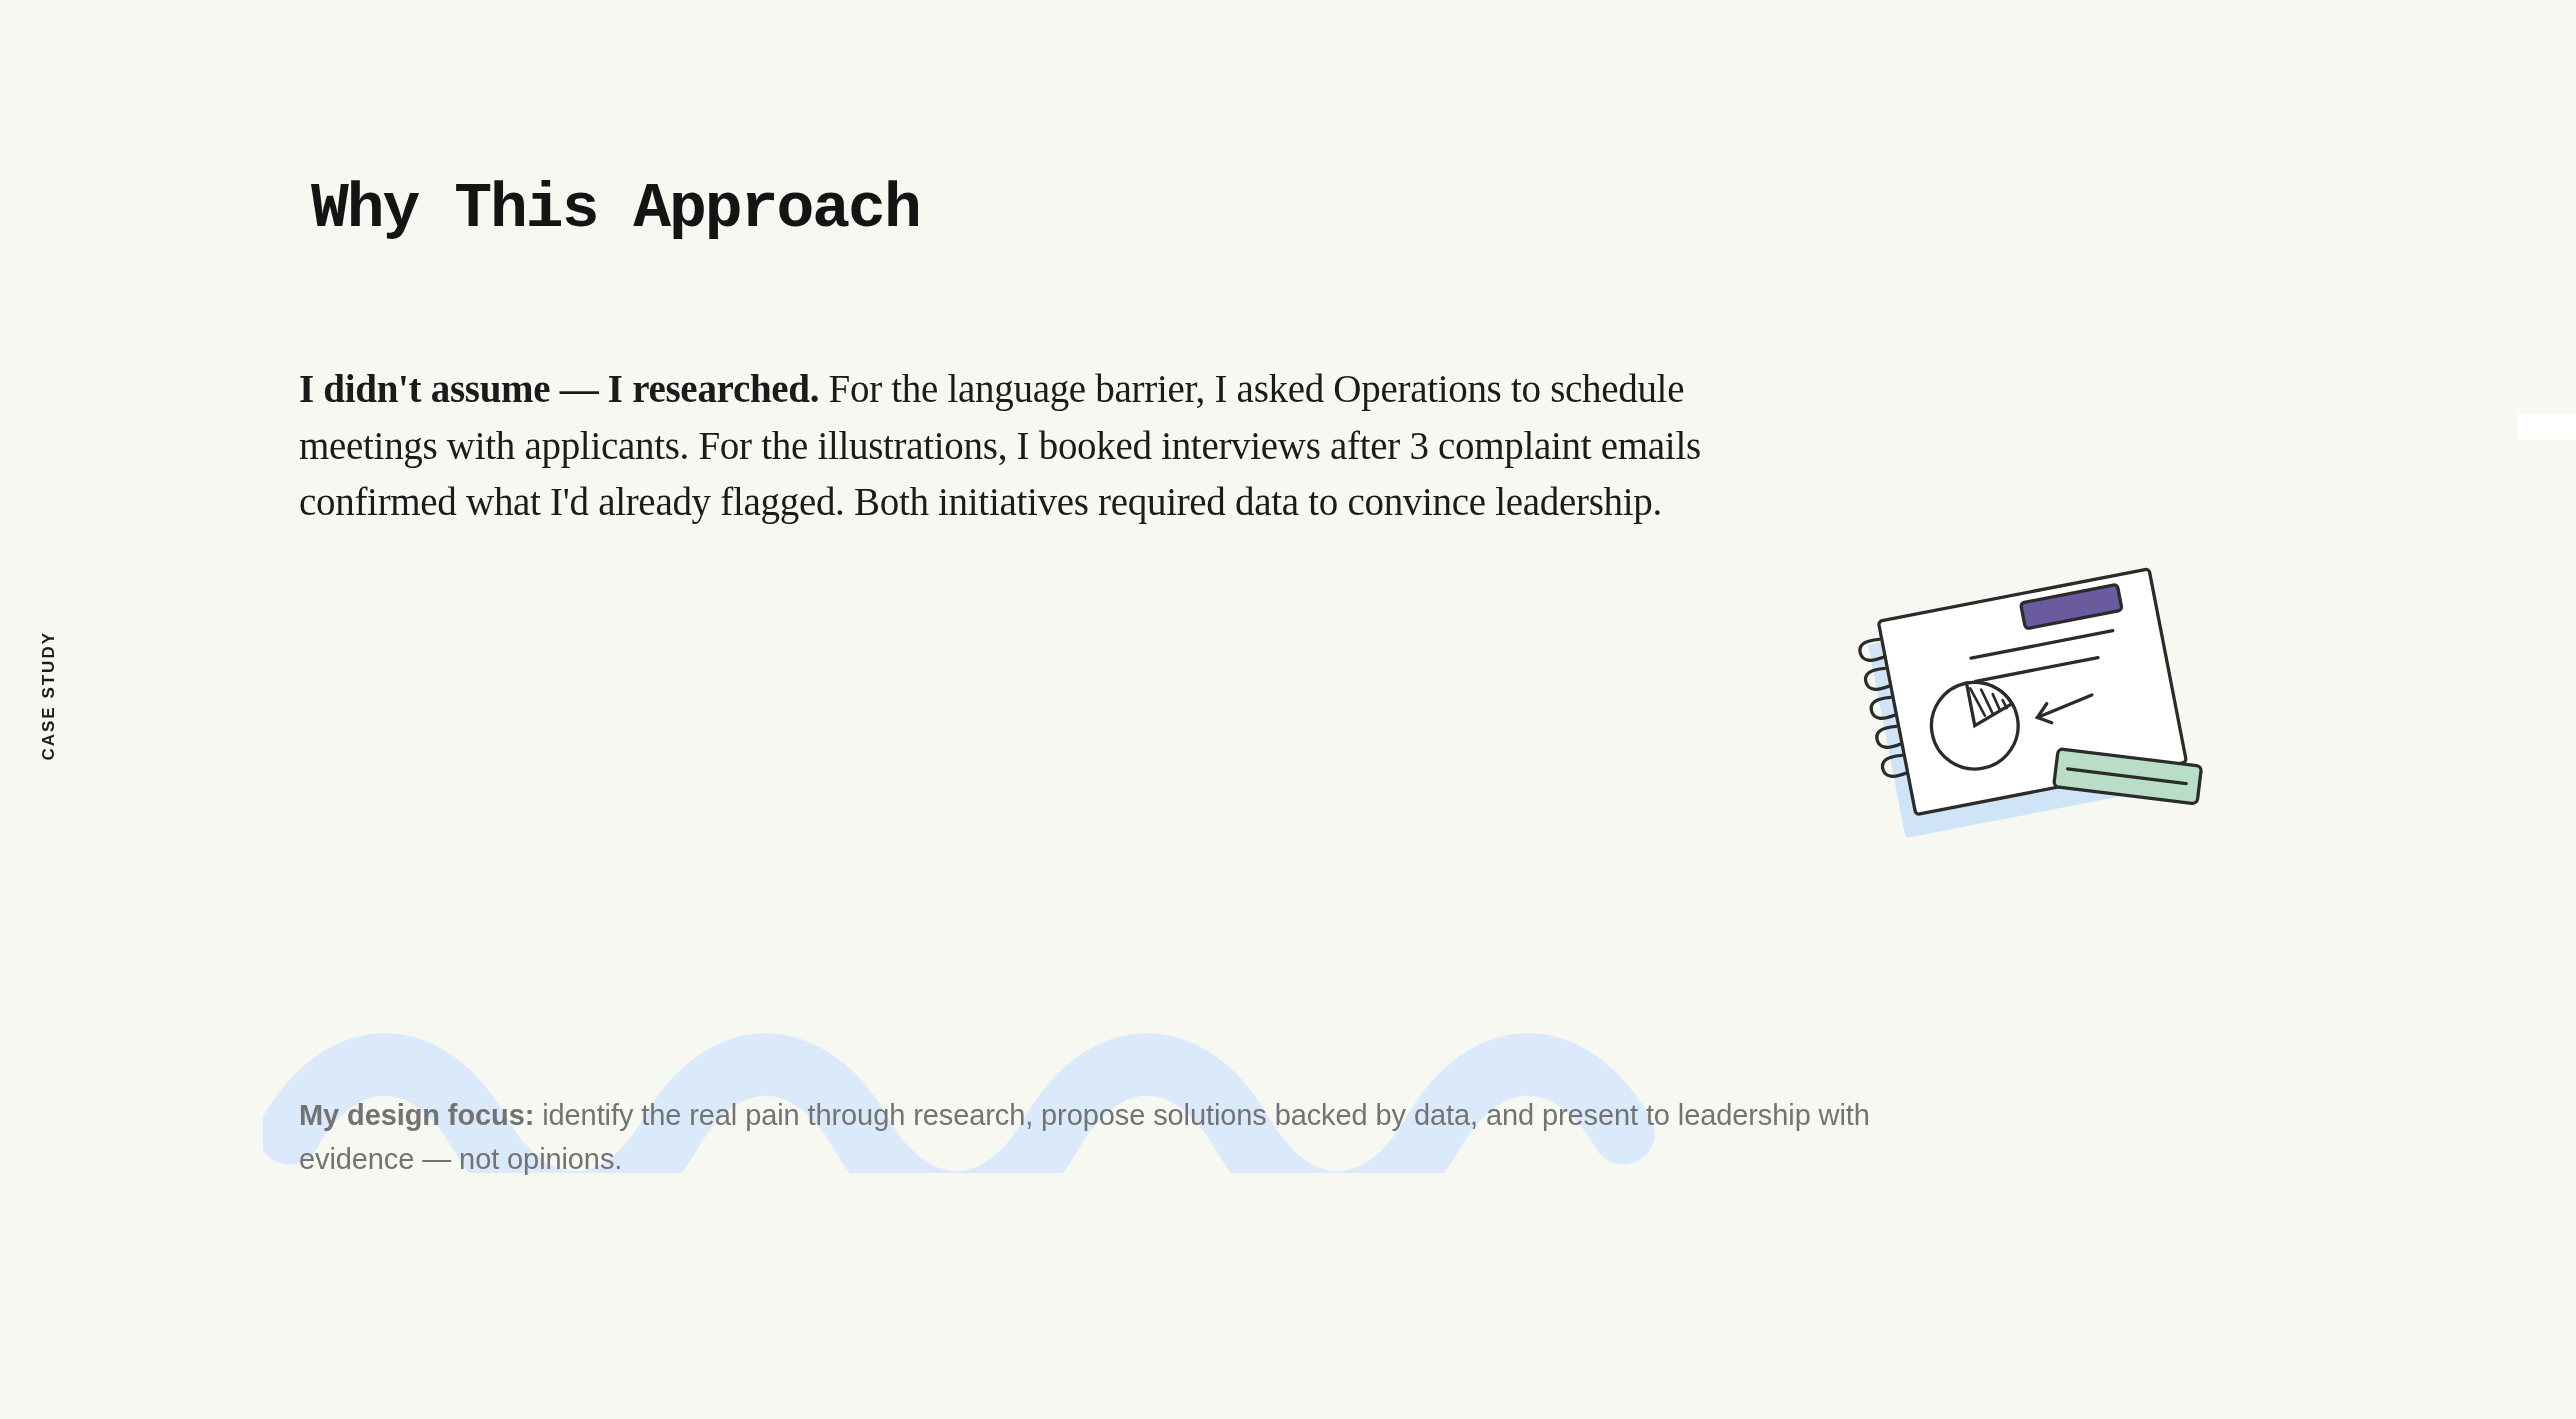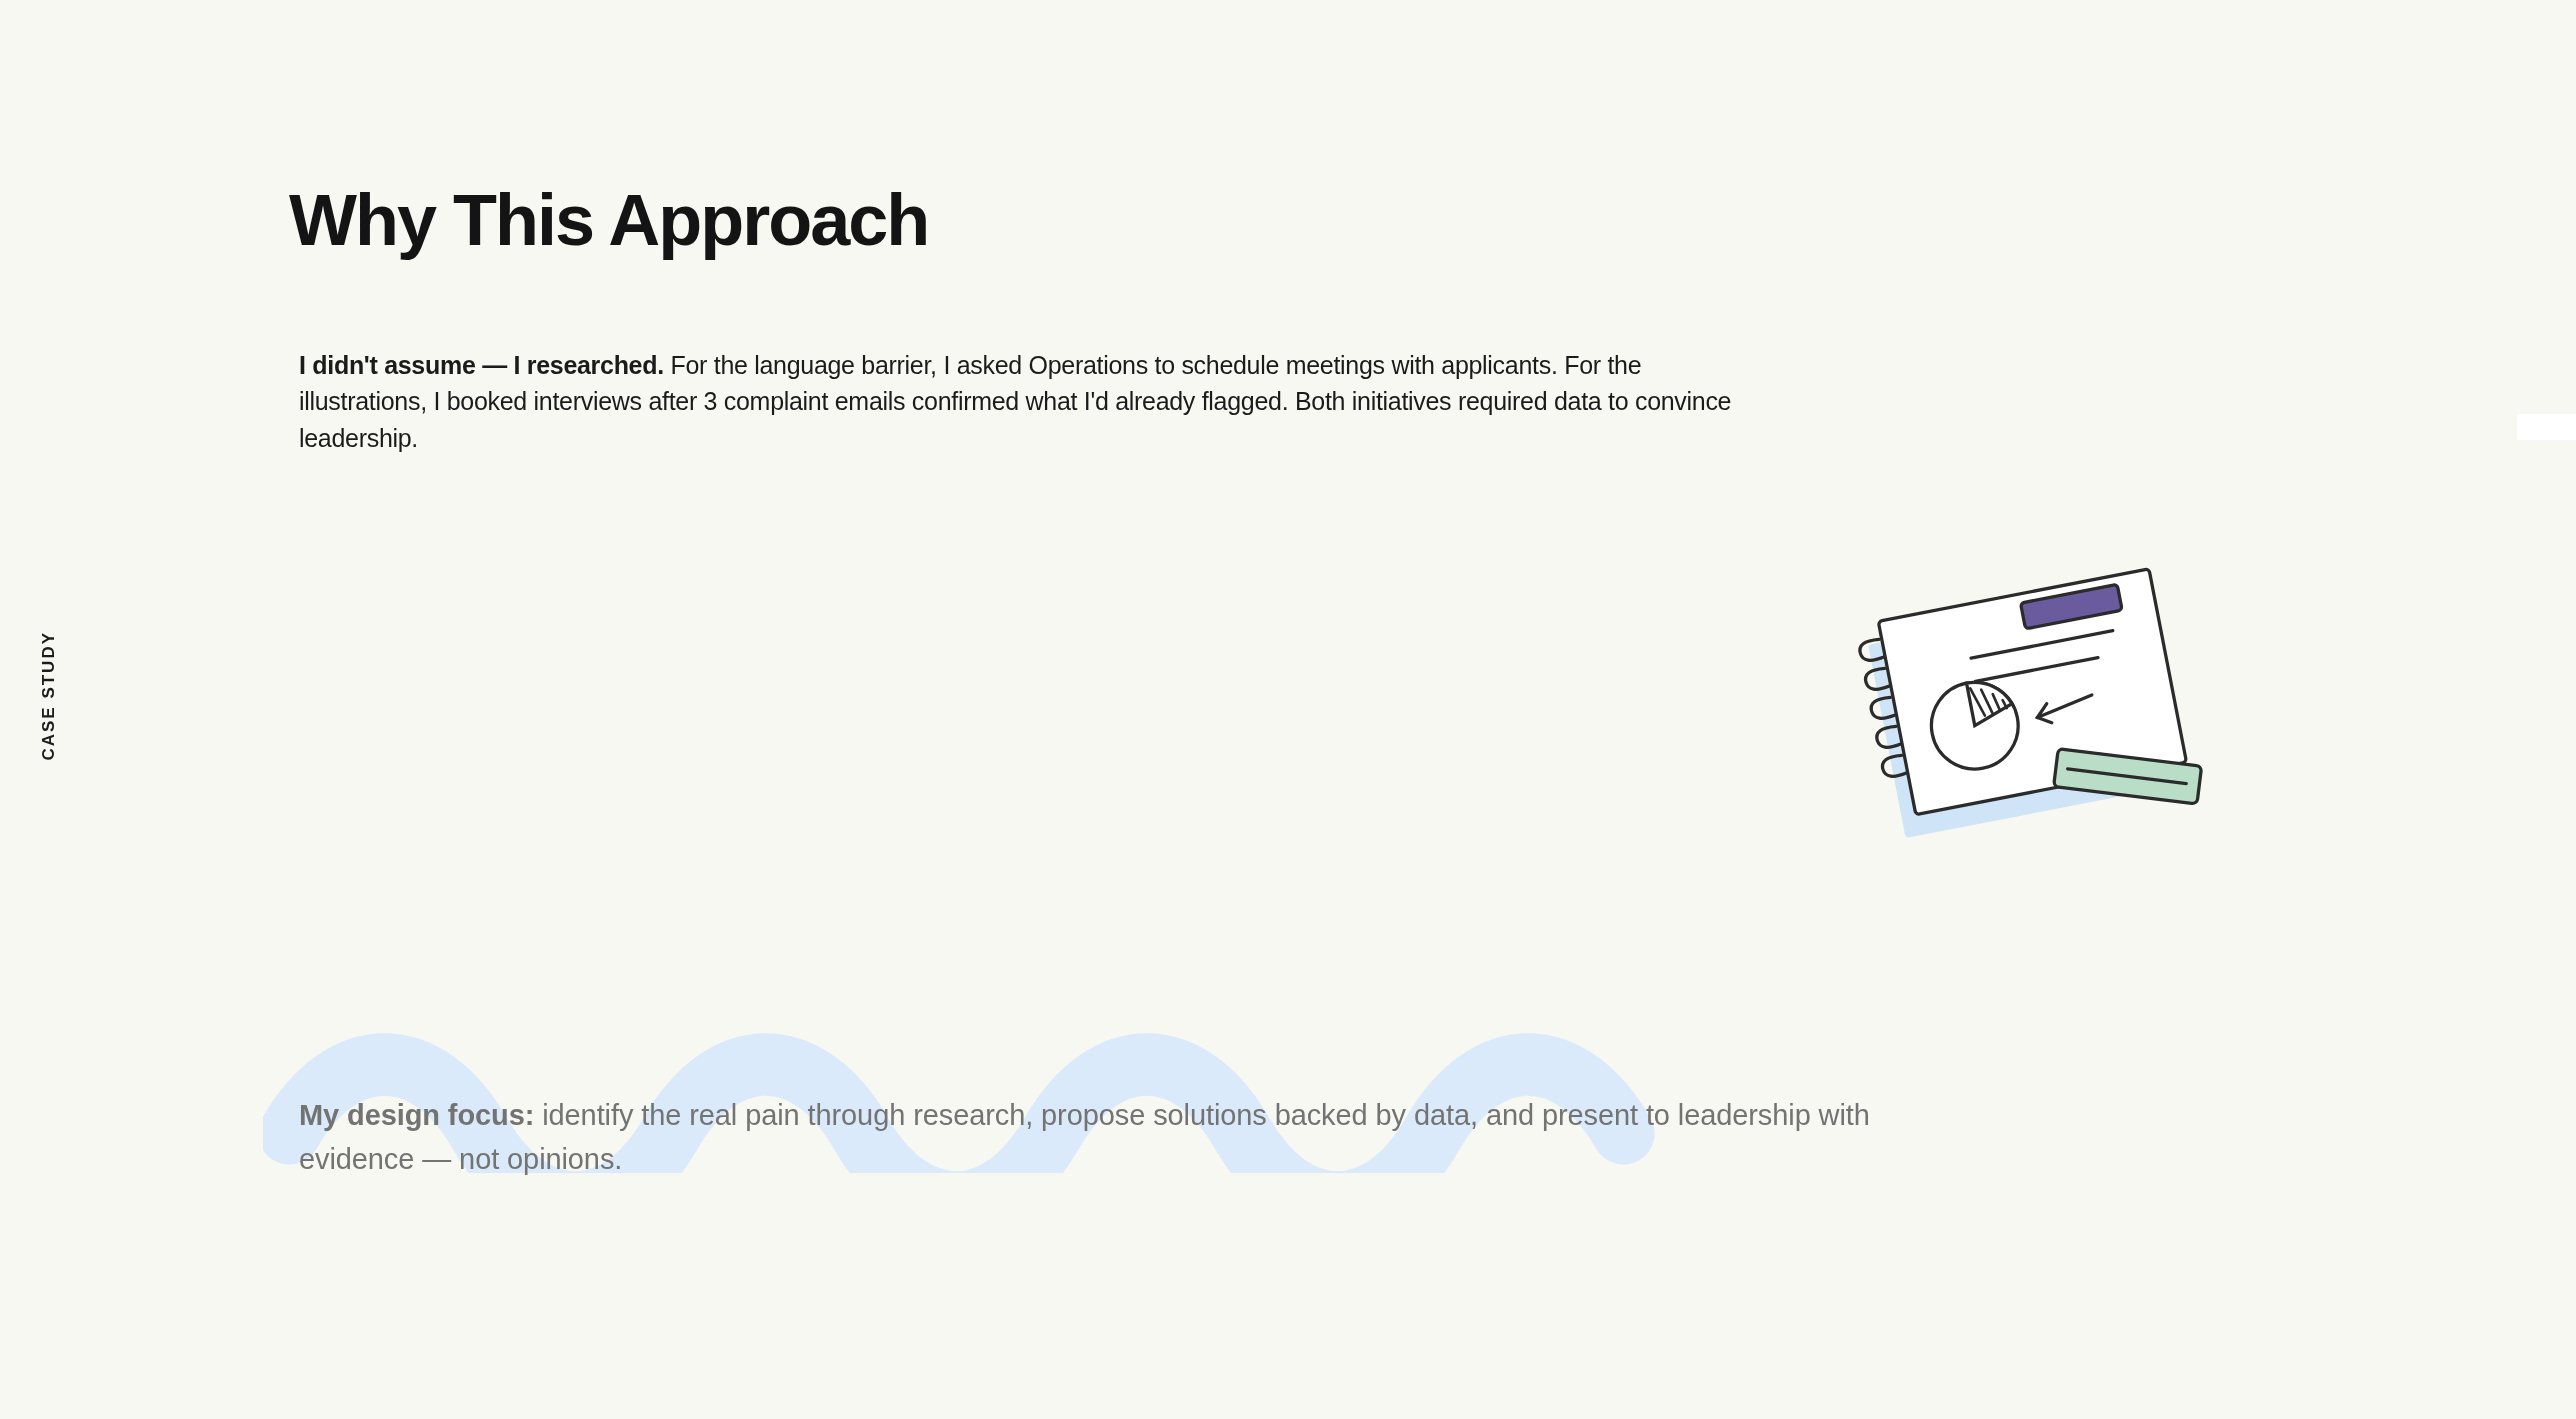--- a/index.html
+++ b/index.html
@@ -31,40 +31,41 @@
     font-size: 17px;
     letter-spacing: 2px;
     font-weight: 700;
     color: #1c1c1c;
     text-transform: uppercase;
   }
 
   
   .headline {
     position: absolute;
-    left: 289px;
+    left: 311px;
     top: 135px;
-    font-size: 72px;
+    font-size: 63px;
     line-height: 1.05;
     font-weight: 800;
     letter-spacing: -2px;
     color: #141414;
-    font-family: Liberation Sans, sans-serif;
+    font-family: Liberation Mono, monospace;
   }
 
   
   .body-copy {
     position: absolute;
     left: 299px;
     top: 322px;
     width: 1433px;
-    font-size: 25px;
+    font-size: 39px;
     line-height: 1.45;
     color: #1b1b1b;
     letter-spacing: -0.3px;
+    font-family: Liberation Serif, serif;
   }
   .body-copy .lead {
     font-weight: 800;
   }
 
   
   .focus-note {
     position: absolute;
     left: 299px;
     top: 1065px;

